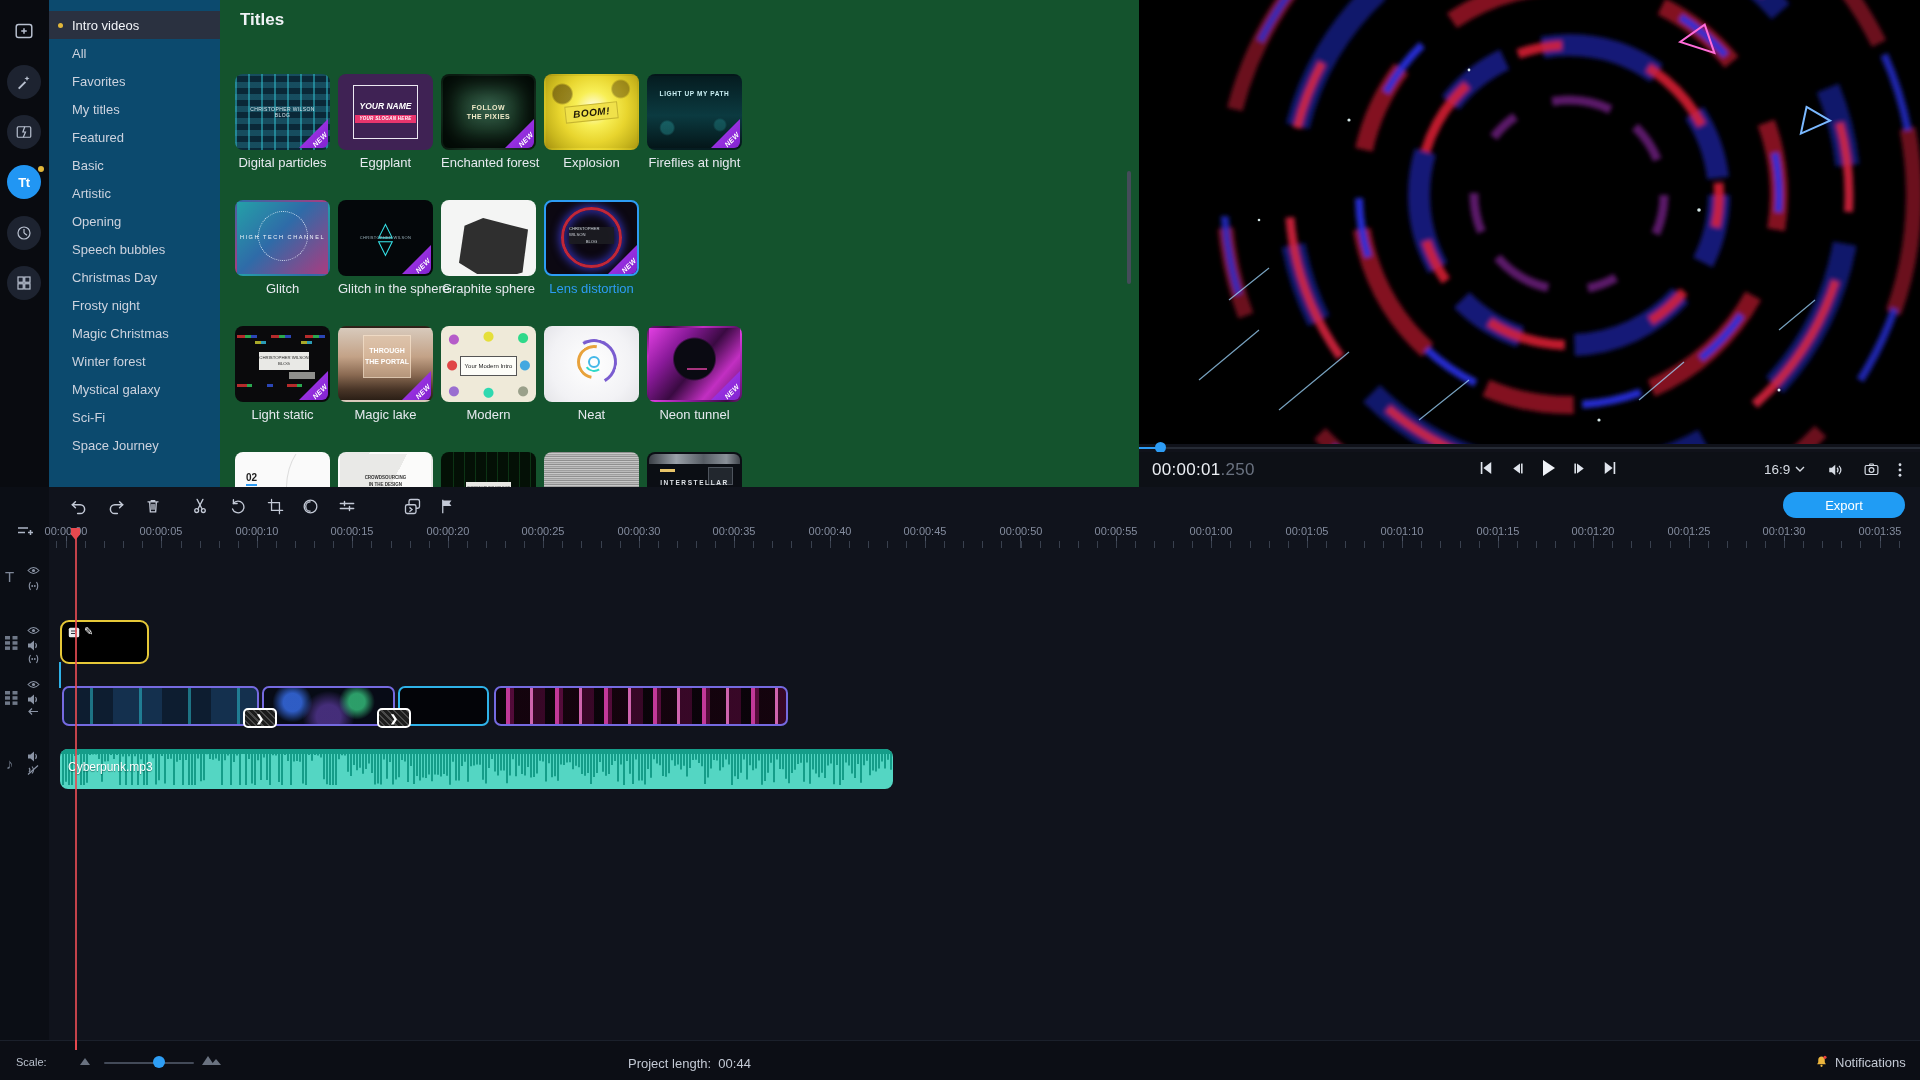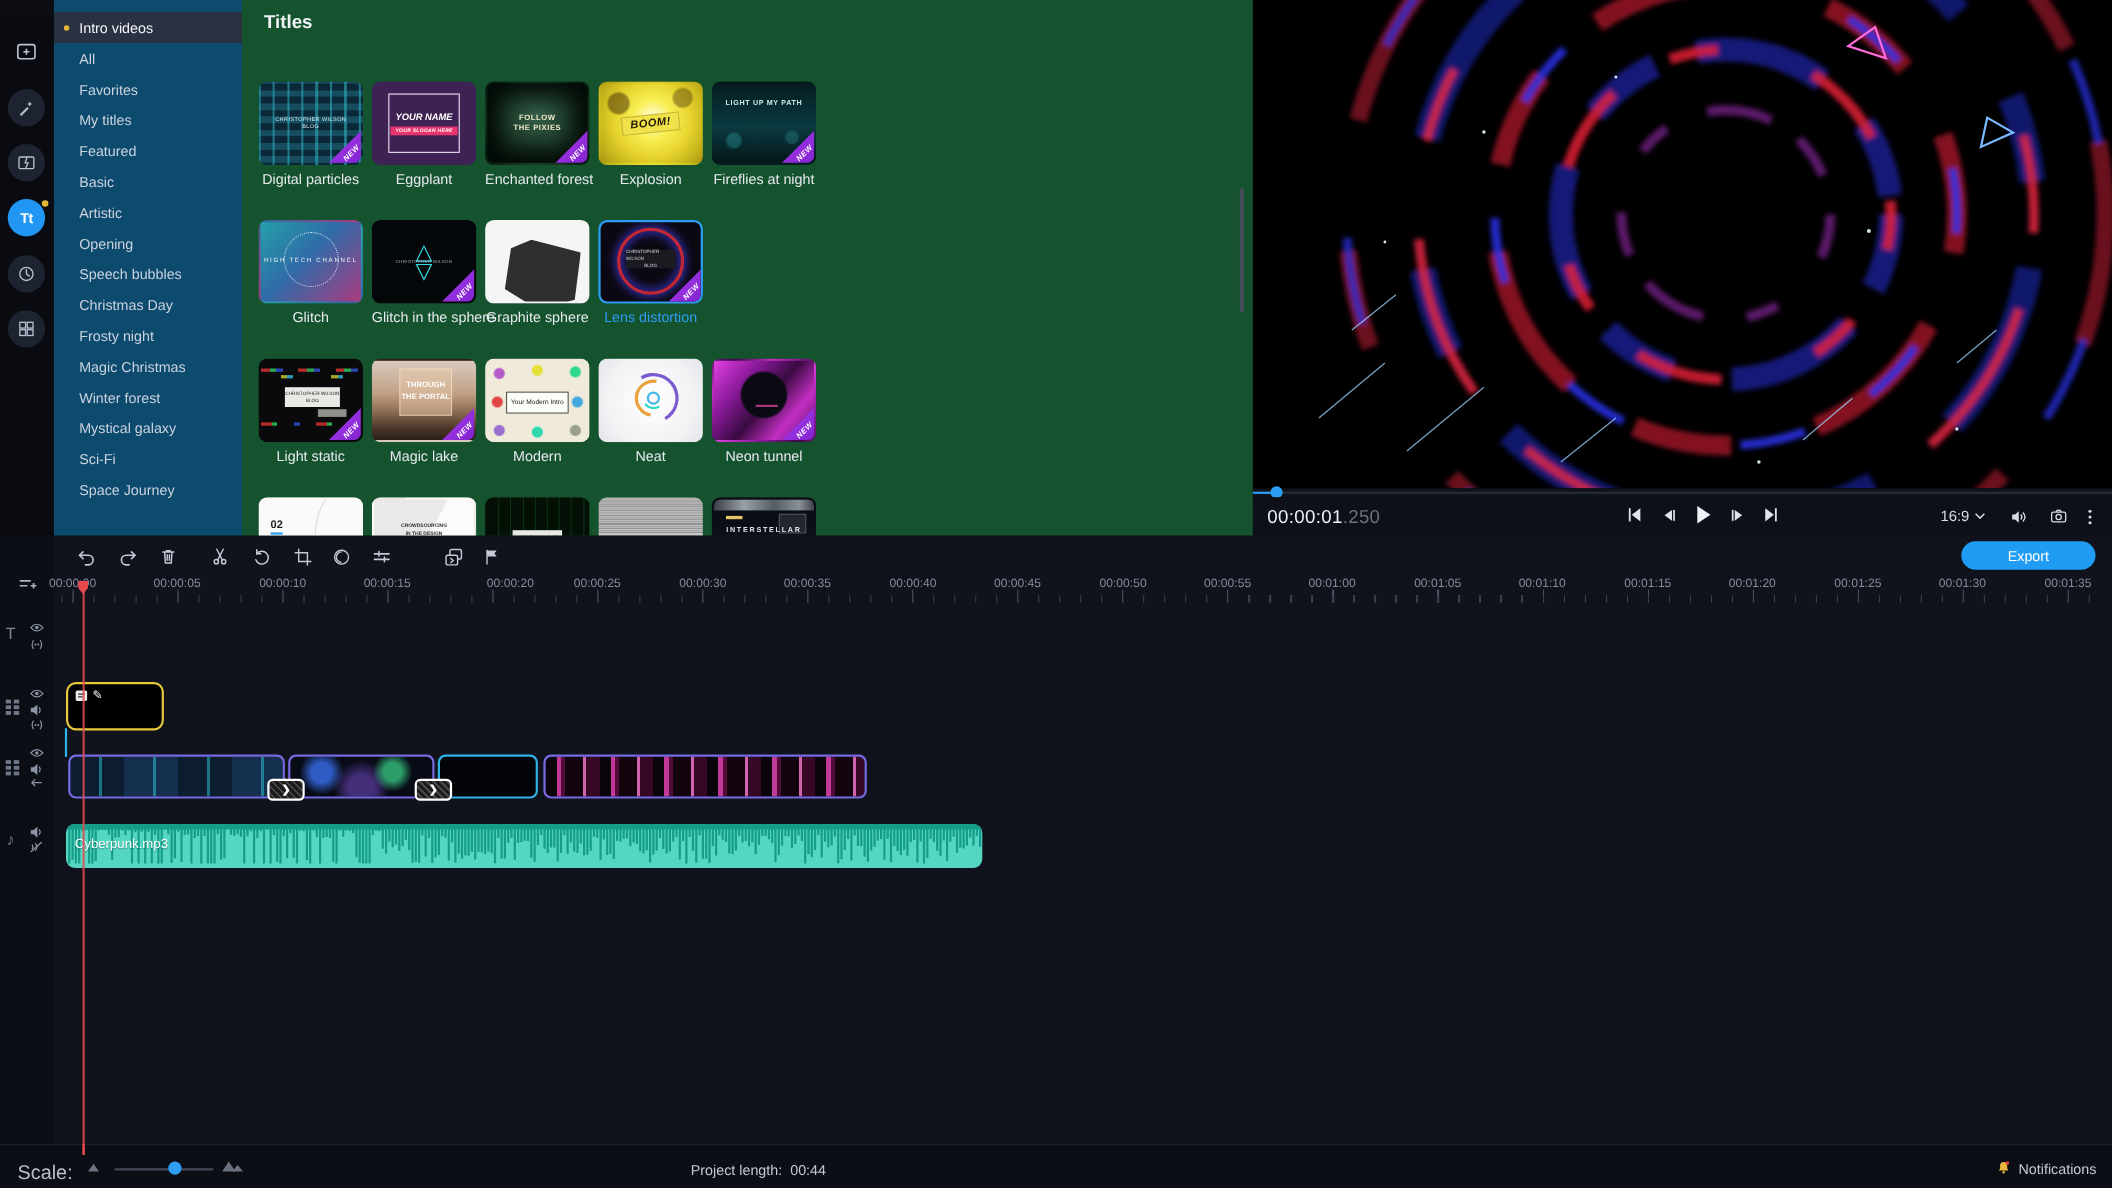--- a/index.html
+++ b/index.html
@@ -1,21 +1,21 @@
 <!DOCTYPE html>
 <html><head>
 <meta charset="utf-8">
 <style>
   *{margin:0;padding:0;box-sizing:border-box}
   html,body{width:1920px;height:1080px;overflow:hidden}
   body{background:#0b0d13;font-family:"Liberation Sans",sans-serif;color:#dfe3ea;position:relative}
   svg{display:block}
 
   
-  #icon-rail{position:absolute;left:0;top:16px;width:49px;height:487px;background:#090b10}
+  #icon-rail{position:absolute;left:0;top:0;width:49px;height:487px;background:#090b10}
   .rail-btn{position:absolute;left:7px;width:34px;height:34px;border-radius:50%;background:#1d2330;display:flex;align-items:center;justify-content:center}
   .rail-btn.plain{background:transparent}
   .rail-btn.active{background:#2196f3}
   .rail-tt{font-size:13px;font-weight:700;color:#fff;letter-spacing:-.5px}
   .rail-dot{position:absolute;left:38px;width:6px;height:6px;border-radius:50%;background:#e2b73a}
 
   
   #sidebar{position:absolute;left:49px;top:0;width:171px;height:487px;background:#0c4a6e;padding-top:11px;overflow:hidden}
   .side-item{height:28px;display:flex;align-items:center;padding-left:23px;font-size:13px;color:#ccd2de;cursor:default;white-space:nowrap}
   .side-item.selected{background:#2a3140;color:#f2f4f8;padding-left:9px}
@@ -125,21 +125,21 @@
   .vc1{left:62px;width:197px;background:repeating-linear-gradient(90deg,rgba(45,200,215,0) 0 26px,rgba(45,200,215,.5) 26px 29px,rgba(45,200,215,0) 29px 49px),repeating-linear-gradient(90deg,#0d1d30 0 49px,#14304e 49px 98px)}
   .vc2{left:262px;width:133px;background:radial-gradient(circle at 22% 40%,rgba(60,120,255,.75) 0 9px,transparent 20px),radial-gradient(circle at 72% 38%,rgba(60,220,140,.7) 0 8px,transparent 18px),radial-gradient(circle at 50% 80%,rgba(130,80,220,.5) 0 12px,transparent 26px),#070b16}
   .vc3{left:398px;width:91px;background:#030408;border-color:#2fb2e8}
   .vc4{left:494px;width:294px;background:repeating-linear-gradient(90deg,rgba(10,2,8,.9) 0 10px,rgba(224,63,174,.85) 10px 14px,rgba(90,10,60,.9) 14px 18px,rgba(20,2,12,.92) 18px 34px,rgba(255,120,210,.8) 34px 37px,rgba(60,6,40,.9) 37px 49px)}
   .tbadge{position:absolute;top:708px;width:34px;height:20px;border-radius:5px;background:repeating-linear-gradient(45deg,#1c1c1c 0 3px,#4a4a4a 3px 4.5px);border:2px solid #fff;display:flex;align-items:center;justify-content:center;color:#fff;font-size:10px;font-weight:700;z-index:5}
   #audio-clip{left:60px;top:749px;width:833px;height:40px;background:#54d6c3;border-radius:8px}
   #audio-label{position:absolute;left:8px;top:11px;font-size:12px;color:#fff;text-shadow:0 1px 1px rgba(0,60,50,.5);z-index:2}
 
   
   #status-bar{position:absolute;left:0;top:1040px;width:1920px;height:40px;background:#0c0e15;border-top:1px solid #1b202b}
-  #scale-label{position:absolute;left:16px;top:1056px;font-size:18px;color:#b9c0cc}
+  #scale-label{position:absolute;left:16px;top:1056px;font-size:11px;color:#b9c0cc}
   .mt{position:absolute;width:0;height:0}
   #scale-track{position:absolute;left:104px;top:1062px;width:90px;height:2px;border-radius:1px;background:#434a58}
   #scale-handle{position:absolute;left:153px;top:1056px;width:12px;height:12px;border-radius:50%;background:#2e9ef5}
   #project-length{position:absolute;left:628px;top:1056px;font-size:13px;color:#c3c9d4}
   #notifications{position:absolute;left:1814px;top:1054px;display:flex;align-items:center;gap:6px;font-size:13px;color:#c3c9d4}
   #ph-status-tick{position:absolute;left:75px;top:1040px;width:1.5px;height:10px;background:#e8494f;z-index:8}
 </style>
 </head>
 <body>
 
@@ -604,21 +604,21 @@
       <line x1="1" y1="3" x2="11" y2="3"></line>
       <line x1="1" y1="7.5" x2="8" y2="7.5"></line>
       <line x1="11" y1="7.5" x2="16" y2="7.5"></line>
       <line x1="13.5" y1="5" x2="13.5" y2="10"></line>
     </svg>
   </span>
 <span class="rl" style="left:66px">00:00:00</span>
 <span class="rl" style="left:161px">00:00:05</span>
 <span class="rl" style="left:257px">00:00:10</span>
 <span class="rl" style="left:352px">00:00:15</span>
-<span class="rl" style="left:464px">00:00:20</span>
+<span class="rl" style="left:448px">00:00:20</span>
 <span class="rl" style="left:543px">00:00:25</span>
 <span class="rl" style="left:639px">00:00:30</span>
 <span class="rl" style="left:734px">00:00:35</span>
 <span class="rl" style="left:830px">00:00:40</span>
 <span class="rl" style="left:925px">00:00:45</span>
 <span class="rl" style="left:1021px">00:00:50</span>
 <span class="rl" style="left:1116px">00:00:55</span>
 <span class="rl" style="left:1211px">00:01:00</span>
 <span class="rl" style="left:1307px" actable="false">00:01:05</span>
 <span class="rl" style="left:1402px">00:01:10</span>

